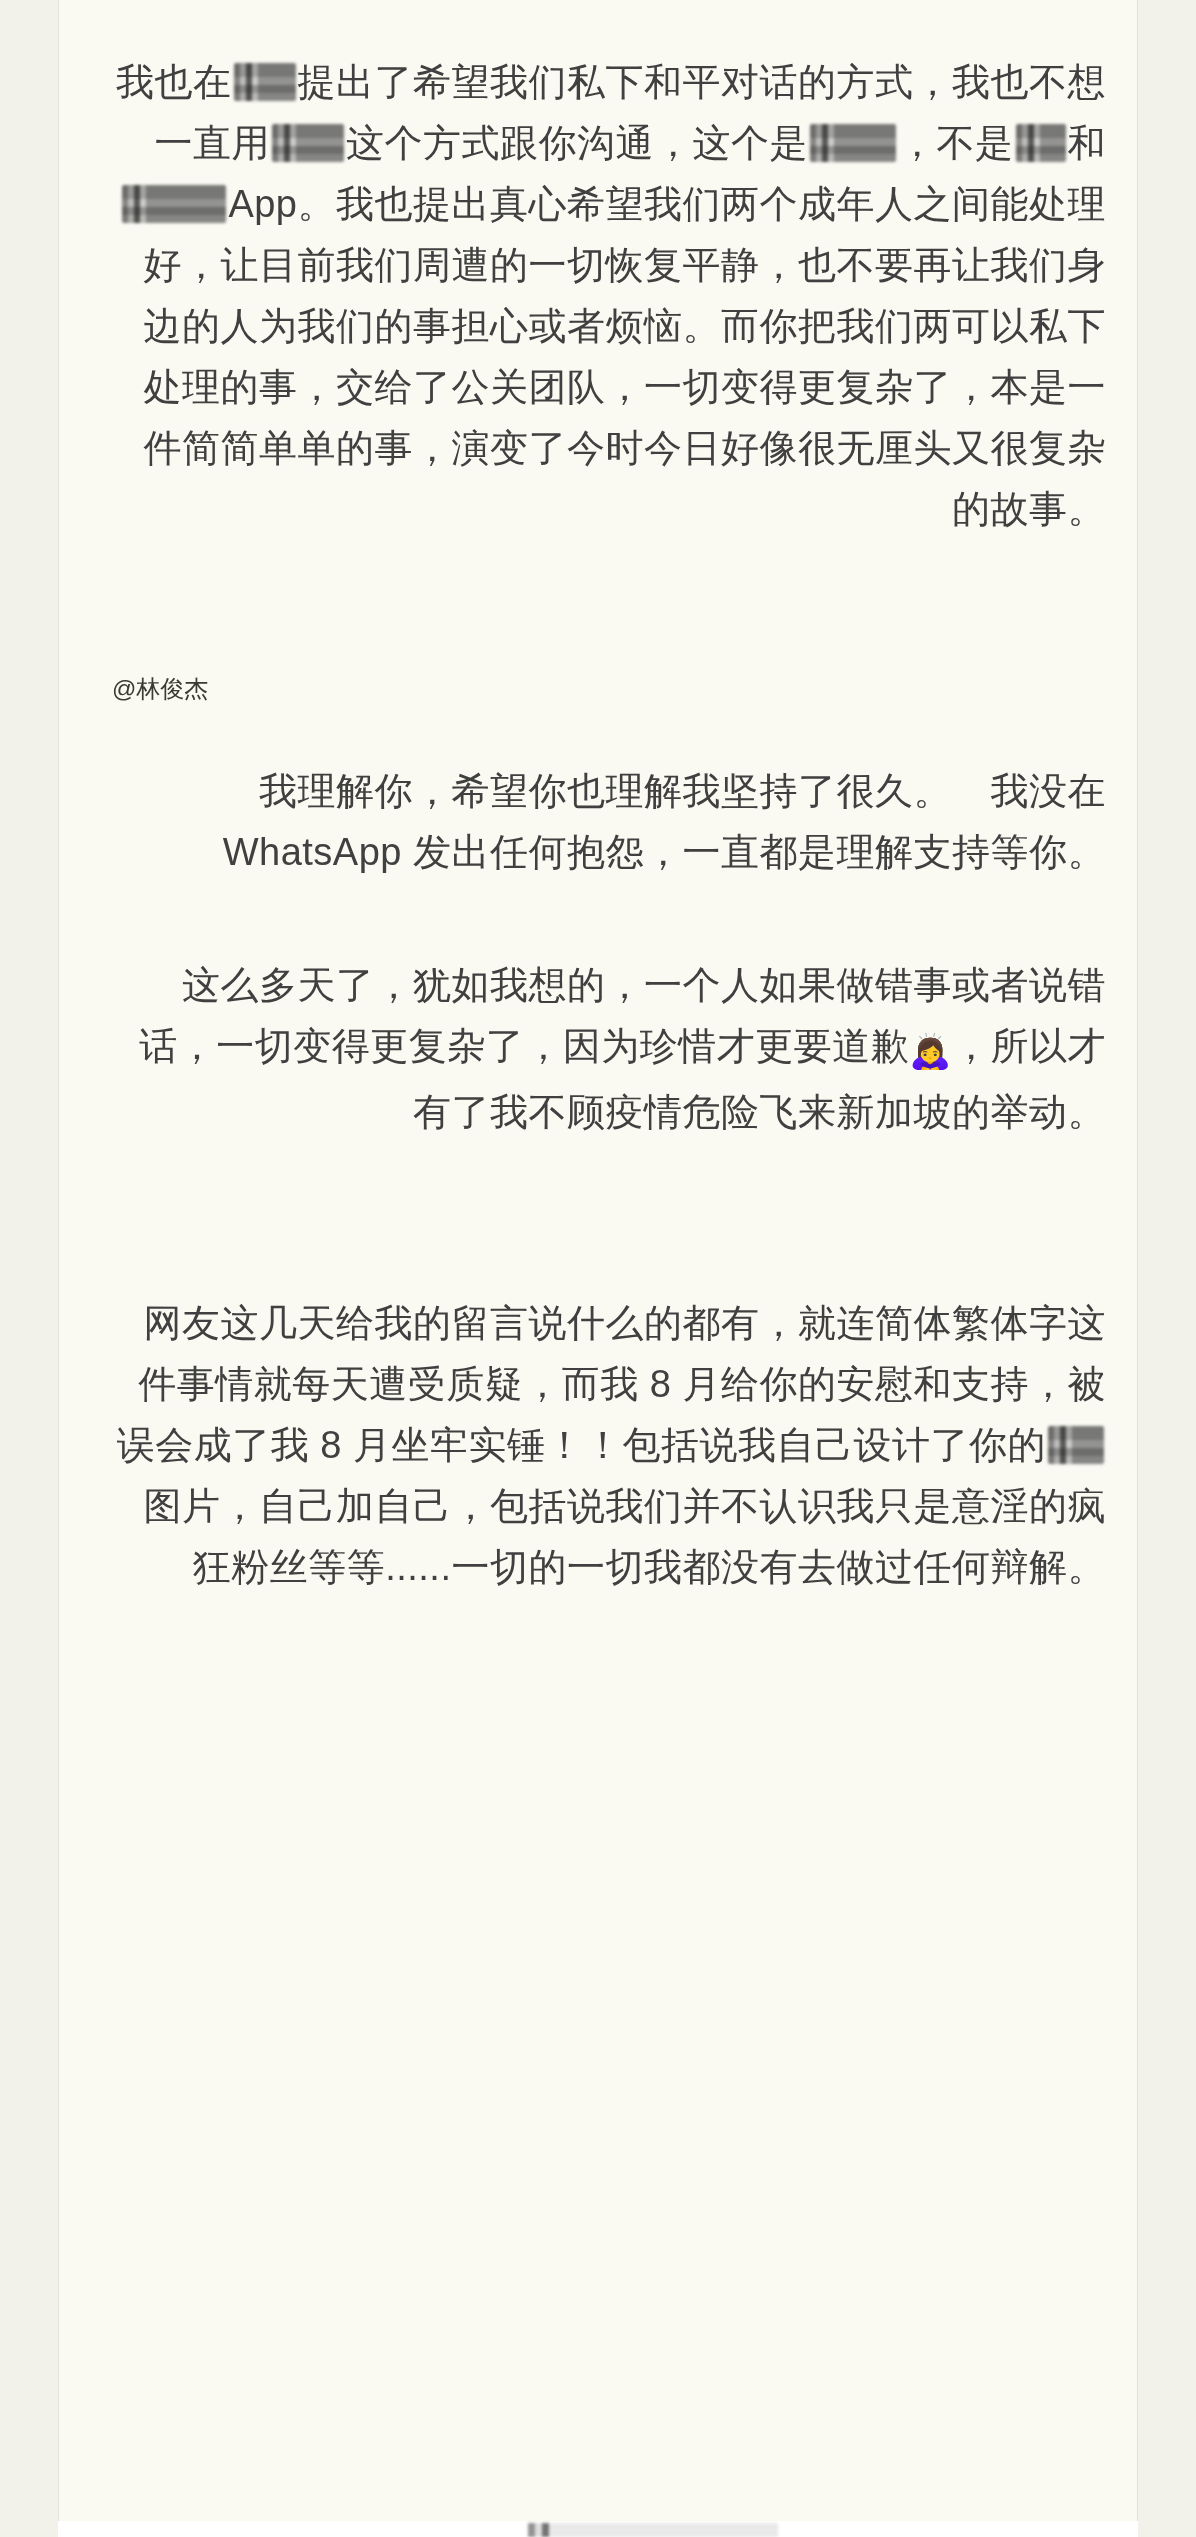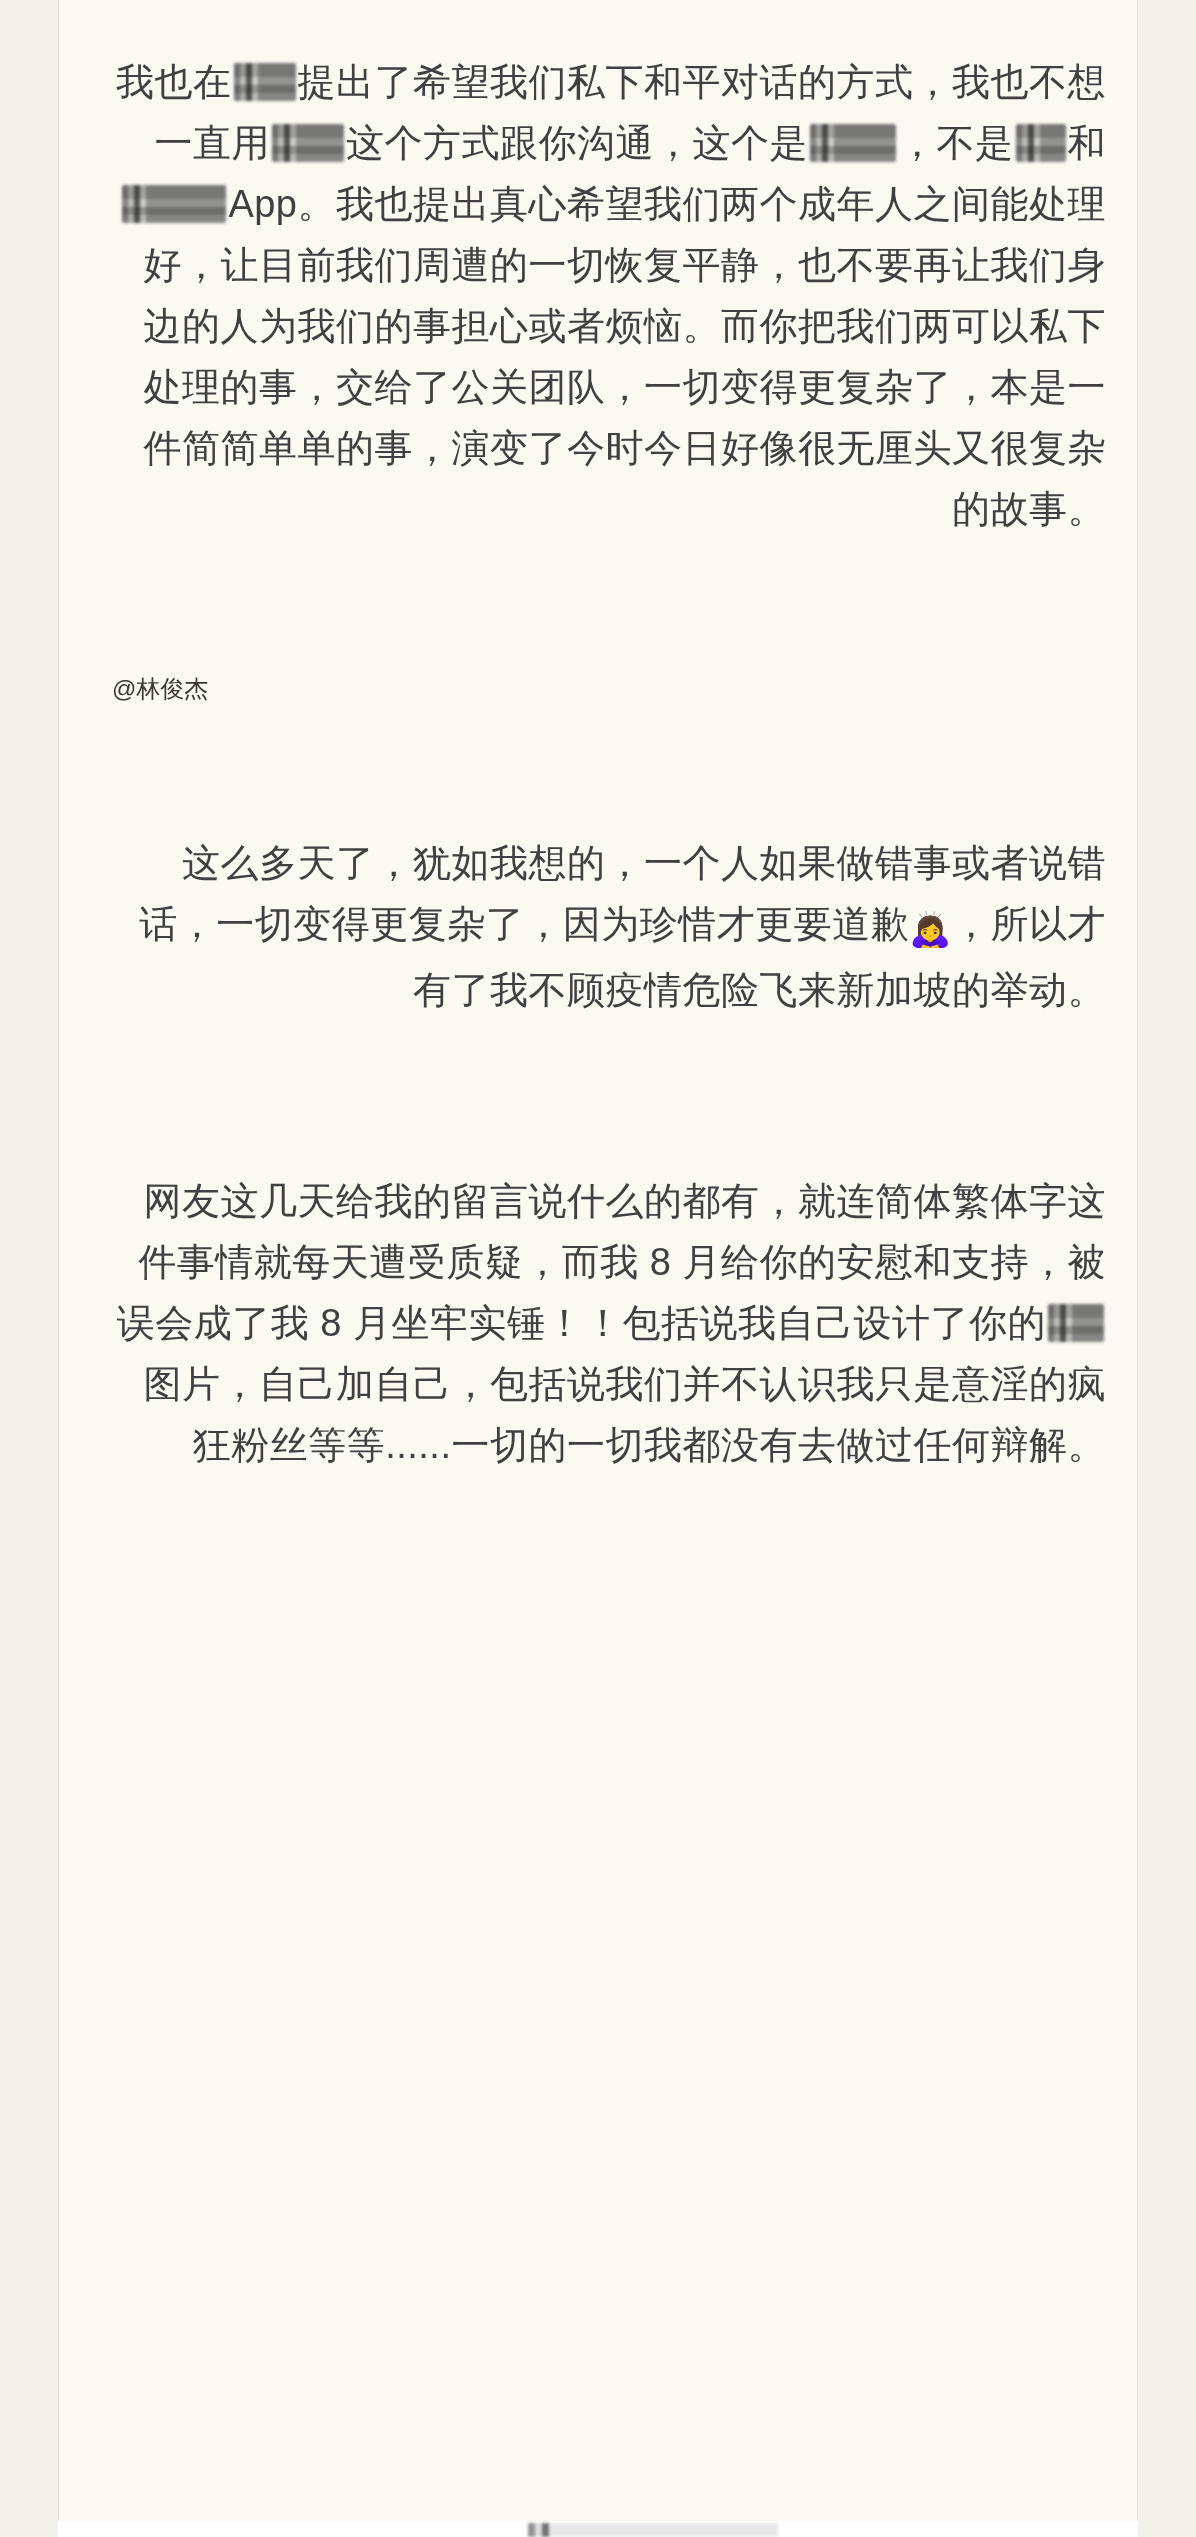--- a/index.html
+++ b/index.html
@@ -130,20 +130,21 @@
   <div class="content">
 
     <p class="para"><span>我也在</span><span class="redact w1"></span><span>提出了希望我们私下和平对话的方式，我也不想一直用</span><span class="redact w4"></span><span>这个方式跟你沟通，这个是</span><span class="redact w3"></span><span>，不是</span><span class="redact w2"></span><span>和</span><span class="redact w5"></span><span>App。我也提出真心希望我们两个成年人之间能处理好，让目前我们周遭的一切恢复平静，也不要再让我们身边的人为我们的事担心或者烦恼。而你把我们两可以私下处理的事，交给了公关团队，一切变得更复杂了，本是一件简简单单的事，演变了今时今日好像很无厘头又很复杂的故事。</span></p>
 
     <div class="gap-huge"></div>
 
     <p class="mention">@林俊杰</p>
 
     <div class="gap-med"></div>
 
+    <p class="para latin">我理解你，希望你也理解我坚持了很久。　我没在 WhatsApp 发出任何抱怨，一直都是理解支持等你。</p>
 
     <div class="gap-big"></div>
 
     <p class="para"><span>这么多天了，犹如我想的，一个人如果做错事或者说错话，一切变得更复杂了，因为珍惜才更要道歉</span><span class="emoji">🙇‍♀️</span><span>，所以才有了我不顾疫情危险飞来新加坡的举动。</span></p>
 
     <div class="gap-xl"></div>
 
     <p class="para"><span>网友这几天给我的留言说什么的都有，就连简体繁体字这件事情就每天遭受质疑，而我 8 月给你的安慰和支持，被误会成了我 8 月坐牢实锤！！包括说我自己设计了你的</span><span class="redact w6"></span><span>图片，自己加自己，包括说我们并不认识我只是意淫的疯狂粉丝等等......一切的一切我都没有去做过任何辩解。</span></p>
 
   </div>

